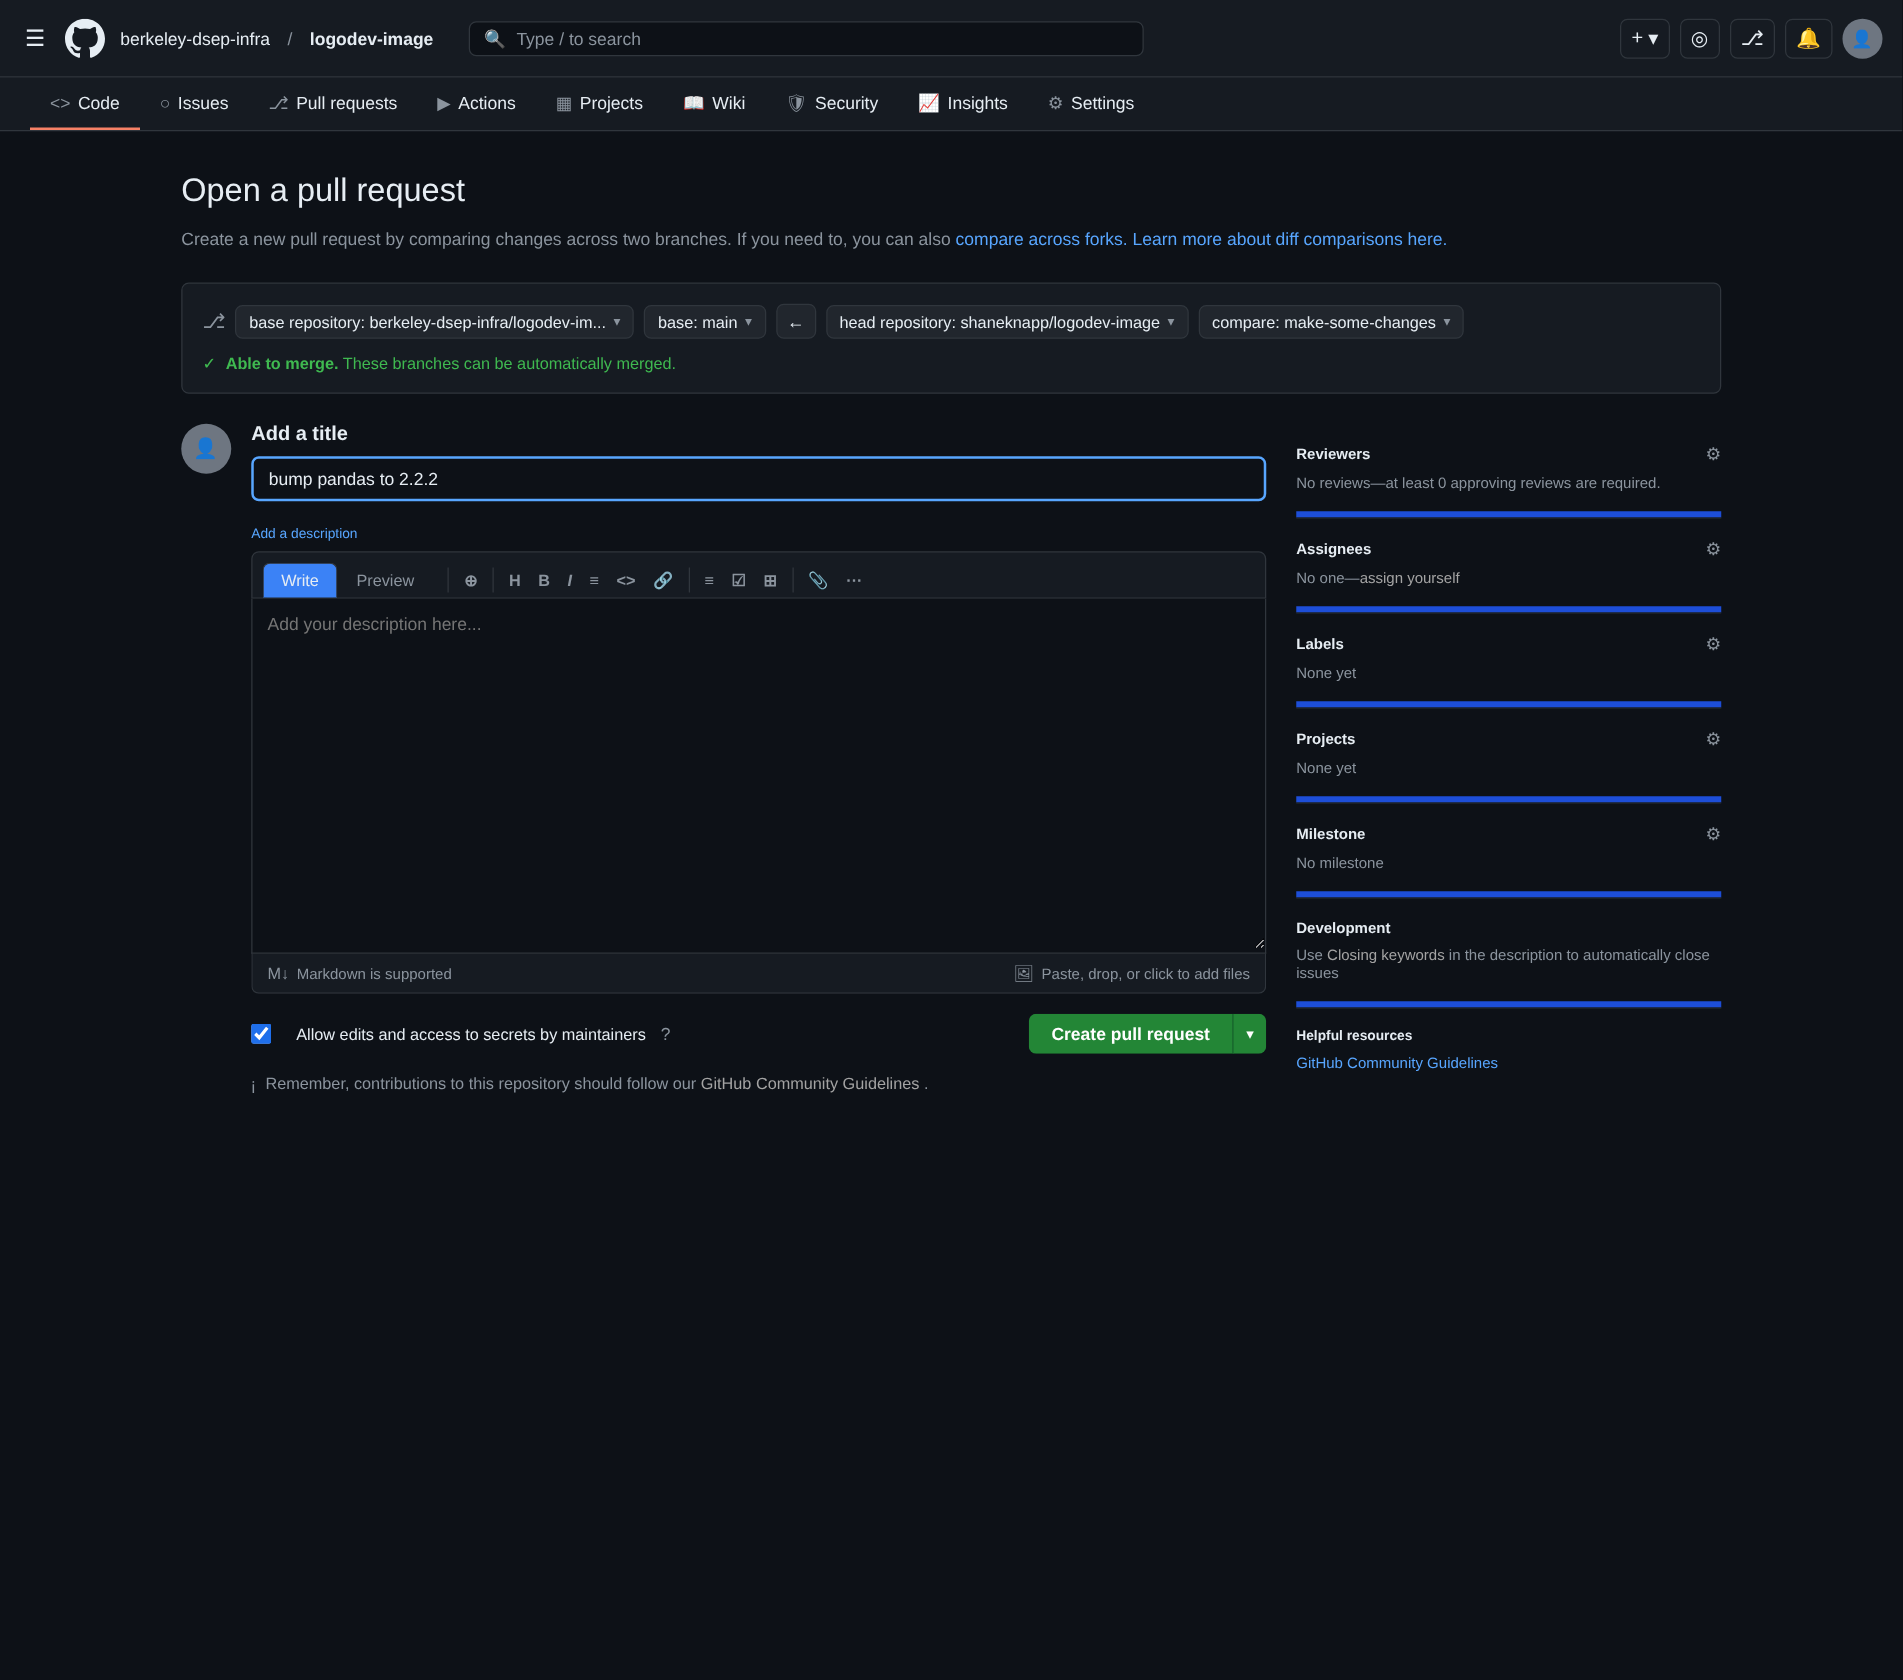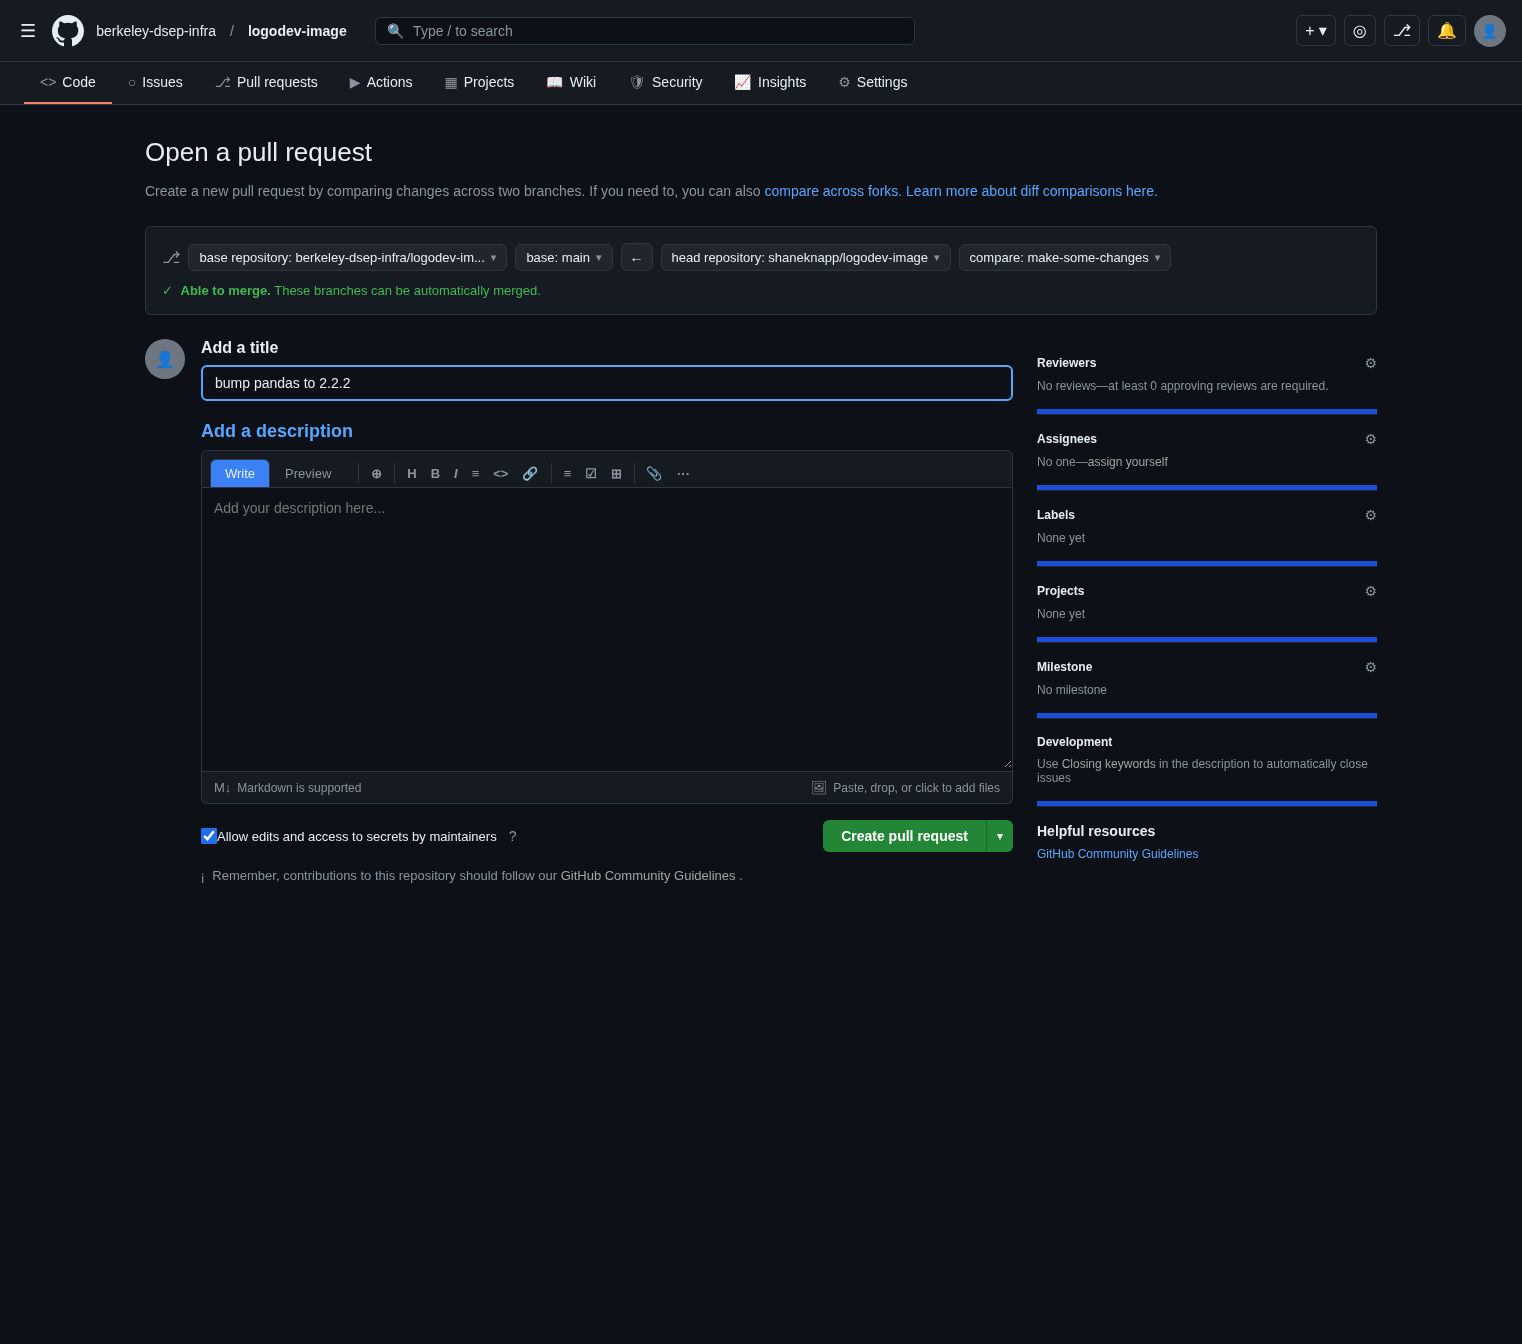--- a/index.html
+++ b/index.html
@@ -168,21 +168,21 @@
       background: #0d1117;
       border: 2px solid #58a6ff;
       border-radius: 6px;
       color: #e6edf3;
       padding: 8px 12px;
       font-size: 14px;
       outline: none;
       margin-bottom: 20px;
     }
     .desc-title {
-      font-size: 18px; font-weight: 700;
+      font-size: 11px; font-weight: 400;
       margin-bottom: 8px;
       color: #58a6ff;
     }
     .editor-tabs {
       background: #161b22;
       border: 1px solid #30363d;
       border-radius: 6px 6px 0 0;
       display: flex; align-items: center;
       padding: 8px 8px 0;
       gap: 0;
@@ -236,21 +236,21 @@
       color: #8b949e; font-size: 12px;
     }
     .editor-footer-item .icon { font-size: 13px; }
 
     
     .bottom-bar {
       display: flex; align-items: center; gap: 12px;
       margin-top: 16px;
     }
     .checkbox-label {
-      display: flex; align-items: center; gap: 0;
+      display: flex; align-items: center; gap: 20px;
       font-size: 13px; color: #e6edf3;
     }
     .checkbox-label input[type="checkbox"] {
       accent-color: #1f6feb; width: 16px; height: 16px;
     }
     .help-icon {
       color: #8b949e; cursor: pointer; font-size: 14px;
     }
     .btn-create {
       margin-left: auto;
@@ -285,21 +285,21 @@
       margin-bottom: 8px;
     }
     .sidebar-section-title {
       font-size: 12px; font-weight: 600; color: #e6edf3;
     }
     .sidebar-gear { color: #8b949e; cursor: pointer; font-size: 14px; }
     .sidebar-value { color: #8b949e; font-size: 12px; }
 
     
     .helpful-section { padding-top: 16px; }
-    .helpful-title { font-size: 14px; font-weight: 600; color: #e6edf3; margin-bottom: 8px; }
+    .helpful-title { font-size: 11px; font-weight: 600; color: #e6edf3; margin-bottom: 8px; }
     .helpful-link { display: block; color: #58a6ff; font-size: 12px; margin-bottom: 4px; }
 
     .divider { border: none; border-top: 1px solid #21262d; margin: 0; }
   </style>
 </head>
 <body>
 
 <header class="header">
   <button class="header-hamburger">
     <span>☰</span>

